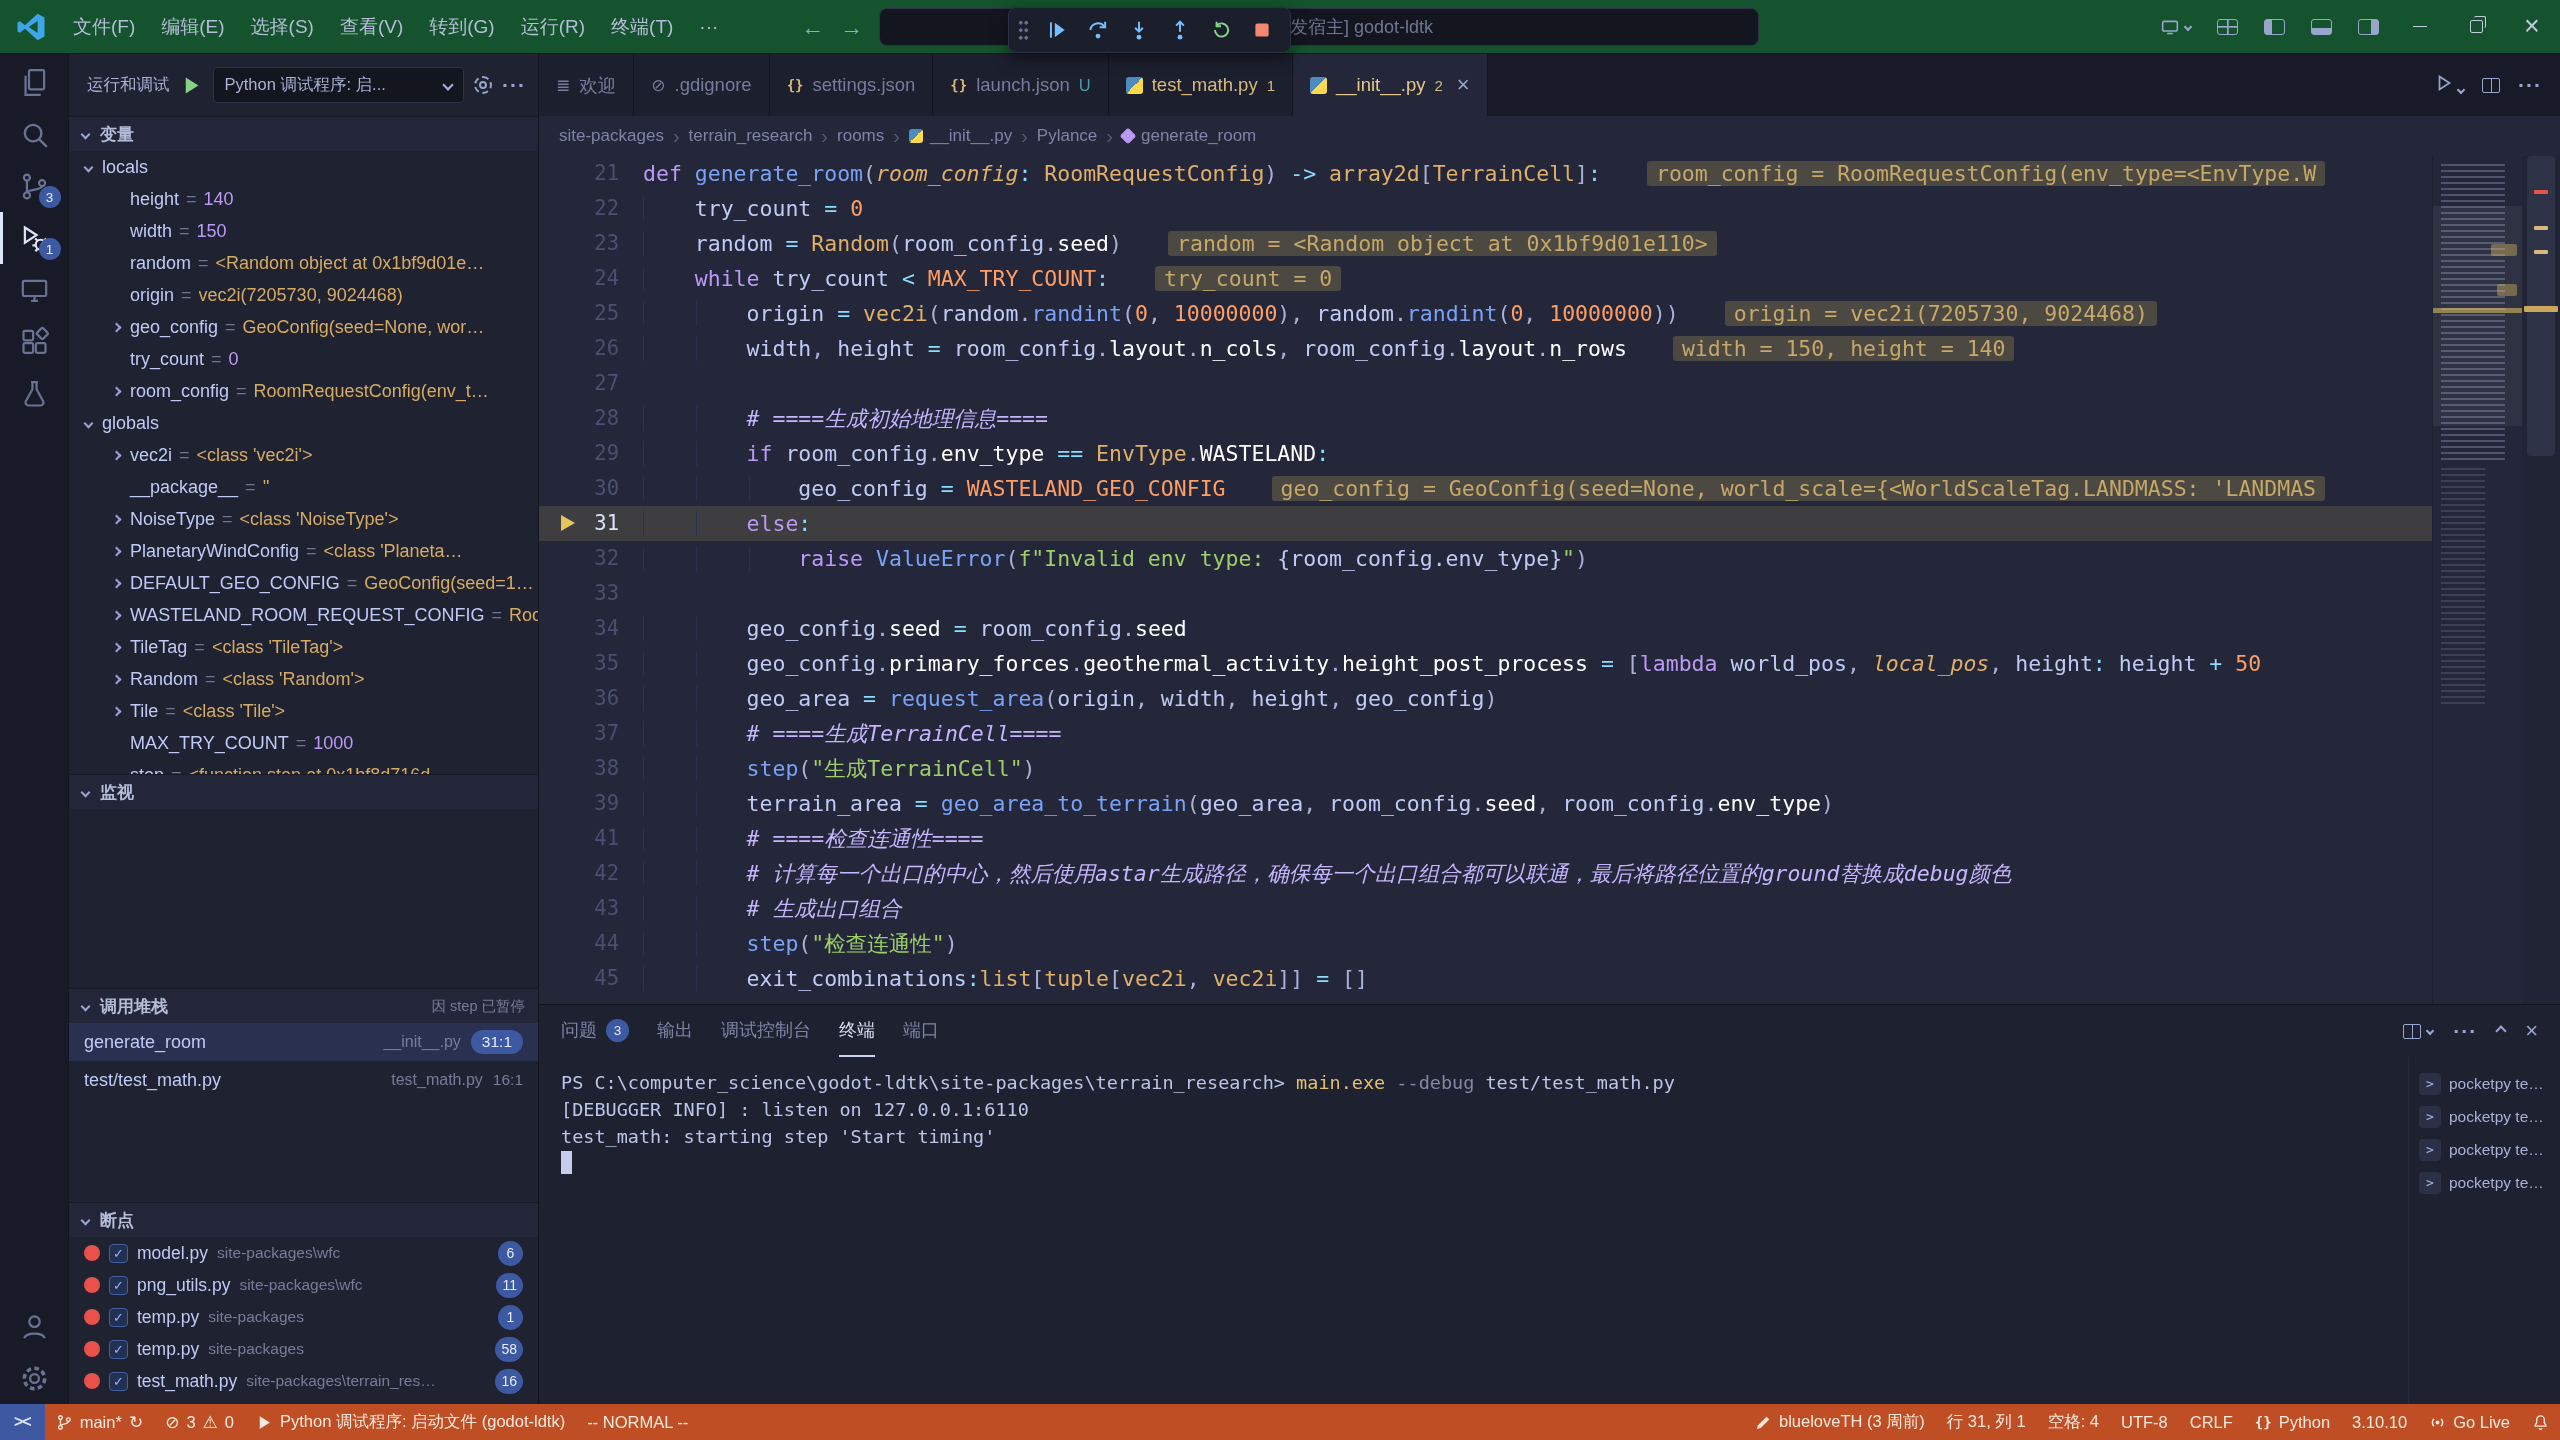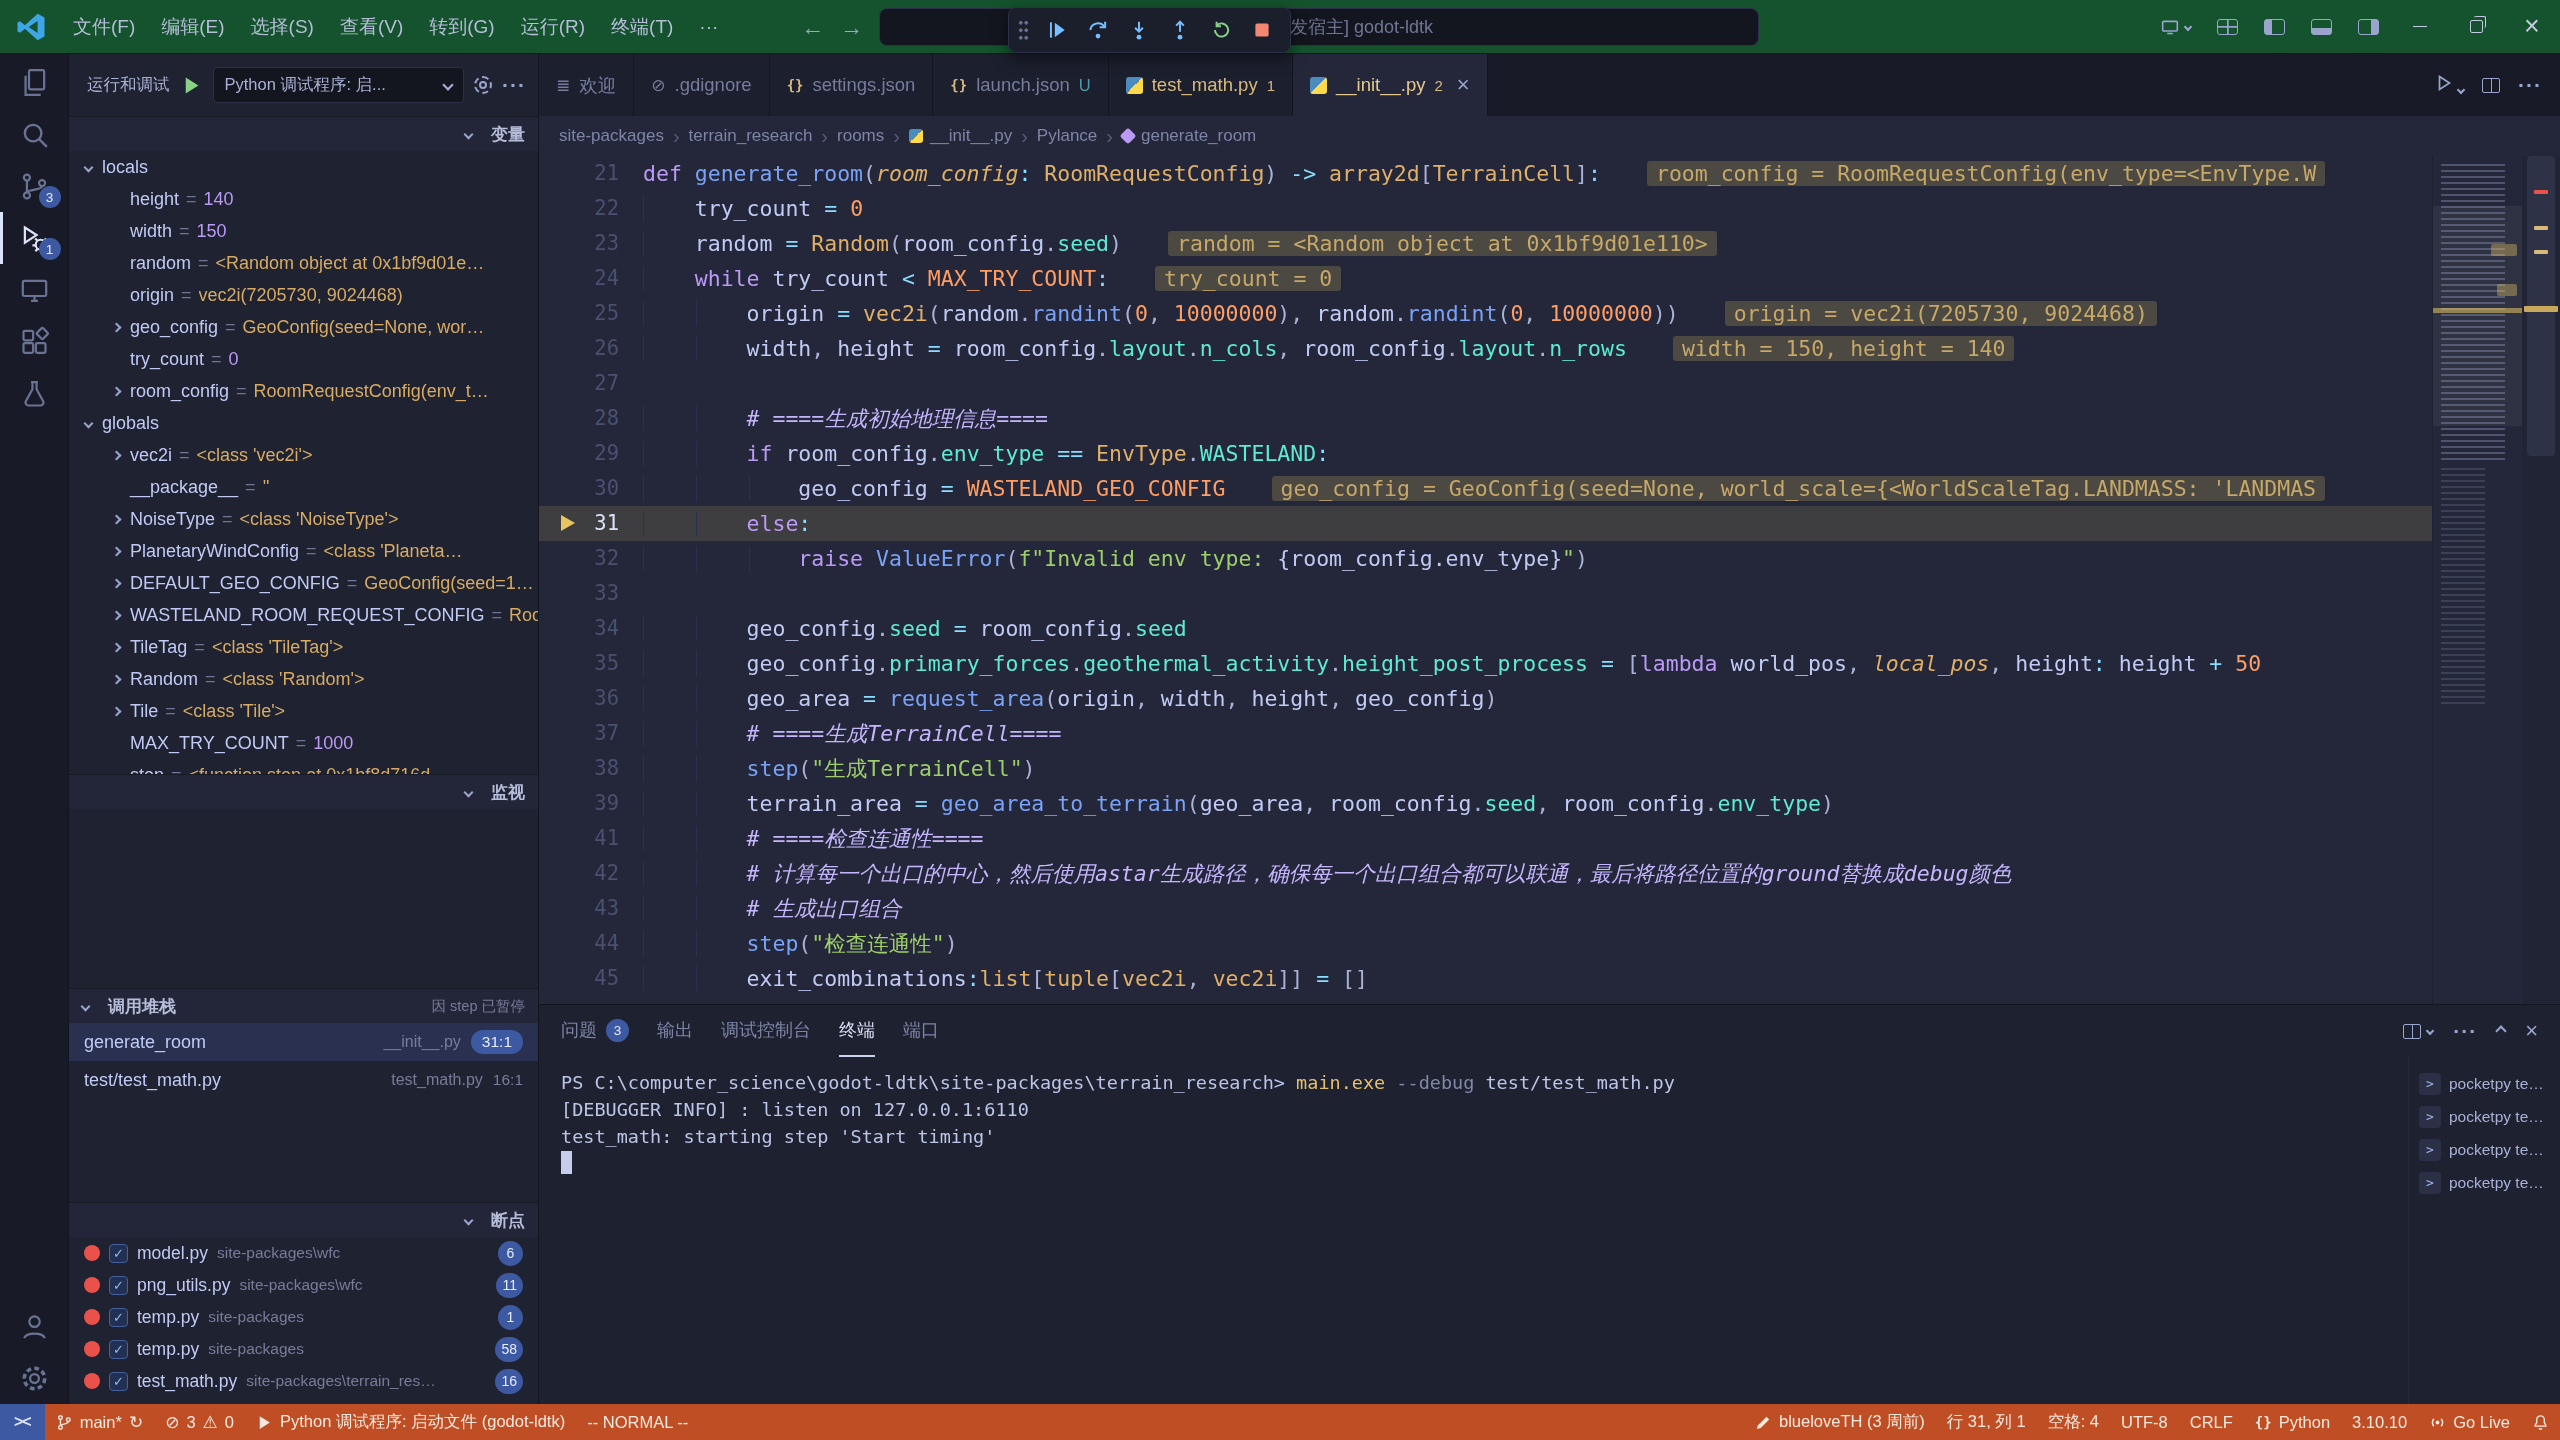--- a/index.html
+++ b/index.html
@@ -68,22 +68,22 @@
   .play-btn { display:flex; flex:none; }
   .play-btn svg { width:23px; height:23px; fill:#89d185; }
   .config-select { flex:1; min-width:0; height:36px; background:#14161f; border:1px solid #2c3147; border-radius:4px;
     display:flex; align-items:center; gap:0; padding:0 11px; font-size:16.5px; color:#a9b1d6; }
   .config-select .lbl { flex:1; overflow:hidden; white-space:nowrap; }
   .gear-ic { width:18px; height:18px; border:2px dashed #9aa5ce; border-radius:50%; position:relative; flex:none; }
   .gear-ic::after { content:""; position:absolute; inset:3px; border:2px solid #9aa5ce; border-radius:50%; }
   .dots { font-size:21px; font-weight:bold; color:#9aa5ce; letter-spacing:1px; }
 
   .sec { border-top:1px solid #181b26; display:flex; flex-direction:column; overflow:hidden; }
-  .sec-head { height:34px; flex:none; display:flex; align-items:center; gap:19px; padding:0 13px;
-    font-size:17px; font-weight:bold; color:#b6bdd9; background:#232638;justify-content:flex-end; }
+  .sec-head { height:34px; flex:none; display:flex; align-items:center; gap:11px; padding:0 13px;
+    font-size:17px; font-weight:bold; color:#b6bdd9; background:#232638; }
   .sec-head .chev { width:7px; height:7px; color:#9aa5ce; }
   .sec-head .note { margin-left:auto; font-weight:normal; font-size:14.5px; color:#787c99; }
   .sec-vars { height:658px; }
   .sec-watch { height:214px; }
   .sec-stack { height:214px; }
   .sec-bp { flex:1; }
   .tree { flex:1; overflow:hidden; font-size:18px; }
   .trow { height:32px; display:flex; align-items:center; white-space:nowrap; overflow:hidden; padding-left:16px; }
   .trow .chev { width:7px; height:7px; color:#9aa5ce; margin-right:10px; flex:none; }
   .trow.group { color:#c0caf5; }
@@ -144,21 +144,21 @@
   .line { display:flex; height:35px; font-size:21.5px; line-height:35px; white-space:pre; }
   .gut { width:104px; flex:none; text-align:right; padding-right:24px; color:#4a5170; font-size:20.5px; position:relative; }
   .line.cur { background:rgba(224,190,100,.15); }
   .line.cur .gut { color:#dbe2fb; }
   .dbg-arrow { position:absolute; left:22px; top:9px; width:0; height:0;
     border-left:14px solid #e7c55e; border-top:8.5px solid transparent; border-bottom:8.5px solid transparent; }
   .codeln { flex:1; min-width:0; overflow:hidden; }
   .ind { background-image:repeating-linear-gradient(90deg,#2b3050 0 1.5px,transparent 1.5px 52.8px); }
   .tk-k { color:#bb9af7; } .tk-f { color:#7aa2f7; } .tk-t { color:#e0af68; }
   .tk-n { color:#ff9e64; } .tk-s { color:#9ece6a; } .tk-c { color:#c4b5fd; font-style:italic; }
-  .tk-v { color:#c0caf5; } .tk-a { color:#5eead4;text-align:center; } .tk-o { color:#89ddff; } .tk-p { color:#a9b1d6; }
+  .tk-v { color:#c0caf5; } .tk-a { color:#ffffff;text-align:center; } .tk-o { color:#89ddff; } .tk-p { color:#a9b1d6; }
   .tk-pa { color:#e0af68; font-style:italic; }
   .iv { background:rgba(224,190,100,.22); color:#c6a868; margin-left:46px; padding:0 9px; border-radius:3px; }
 
   .minimap { position:absolute; top:0; right:38px; width:90px; bottom:0; background:#232739; border-left:1px solid #1d2133; }
   .mm-band { position:absolute; left:0; right:0; top:50px; height:220px; background:rgba(255,255,255,.05); }
   .mm-l1 { position:absolute; left:8px; top:8px; width:64px; height:300px;
     background:repeating-linear-gradient(180deg,rgba(170,180,220,.32) 0 2px,transparent 2px 6px); }
   .mm-l2 { position:absolute; left:8px; top:312px; width:44px; height:240px; opacity:.55;
     background:repeating-linear-gradient(180deg,rgba(170,180,220,.32) 0 2px,transparent 2px 6px); }
   .mm-cur { position:absolute; left:0; right:0; top:152px; height:5px; background:rgba(231,197,94,.55); }

